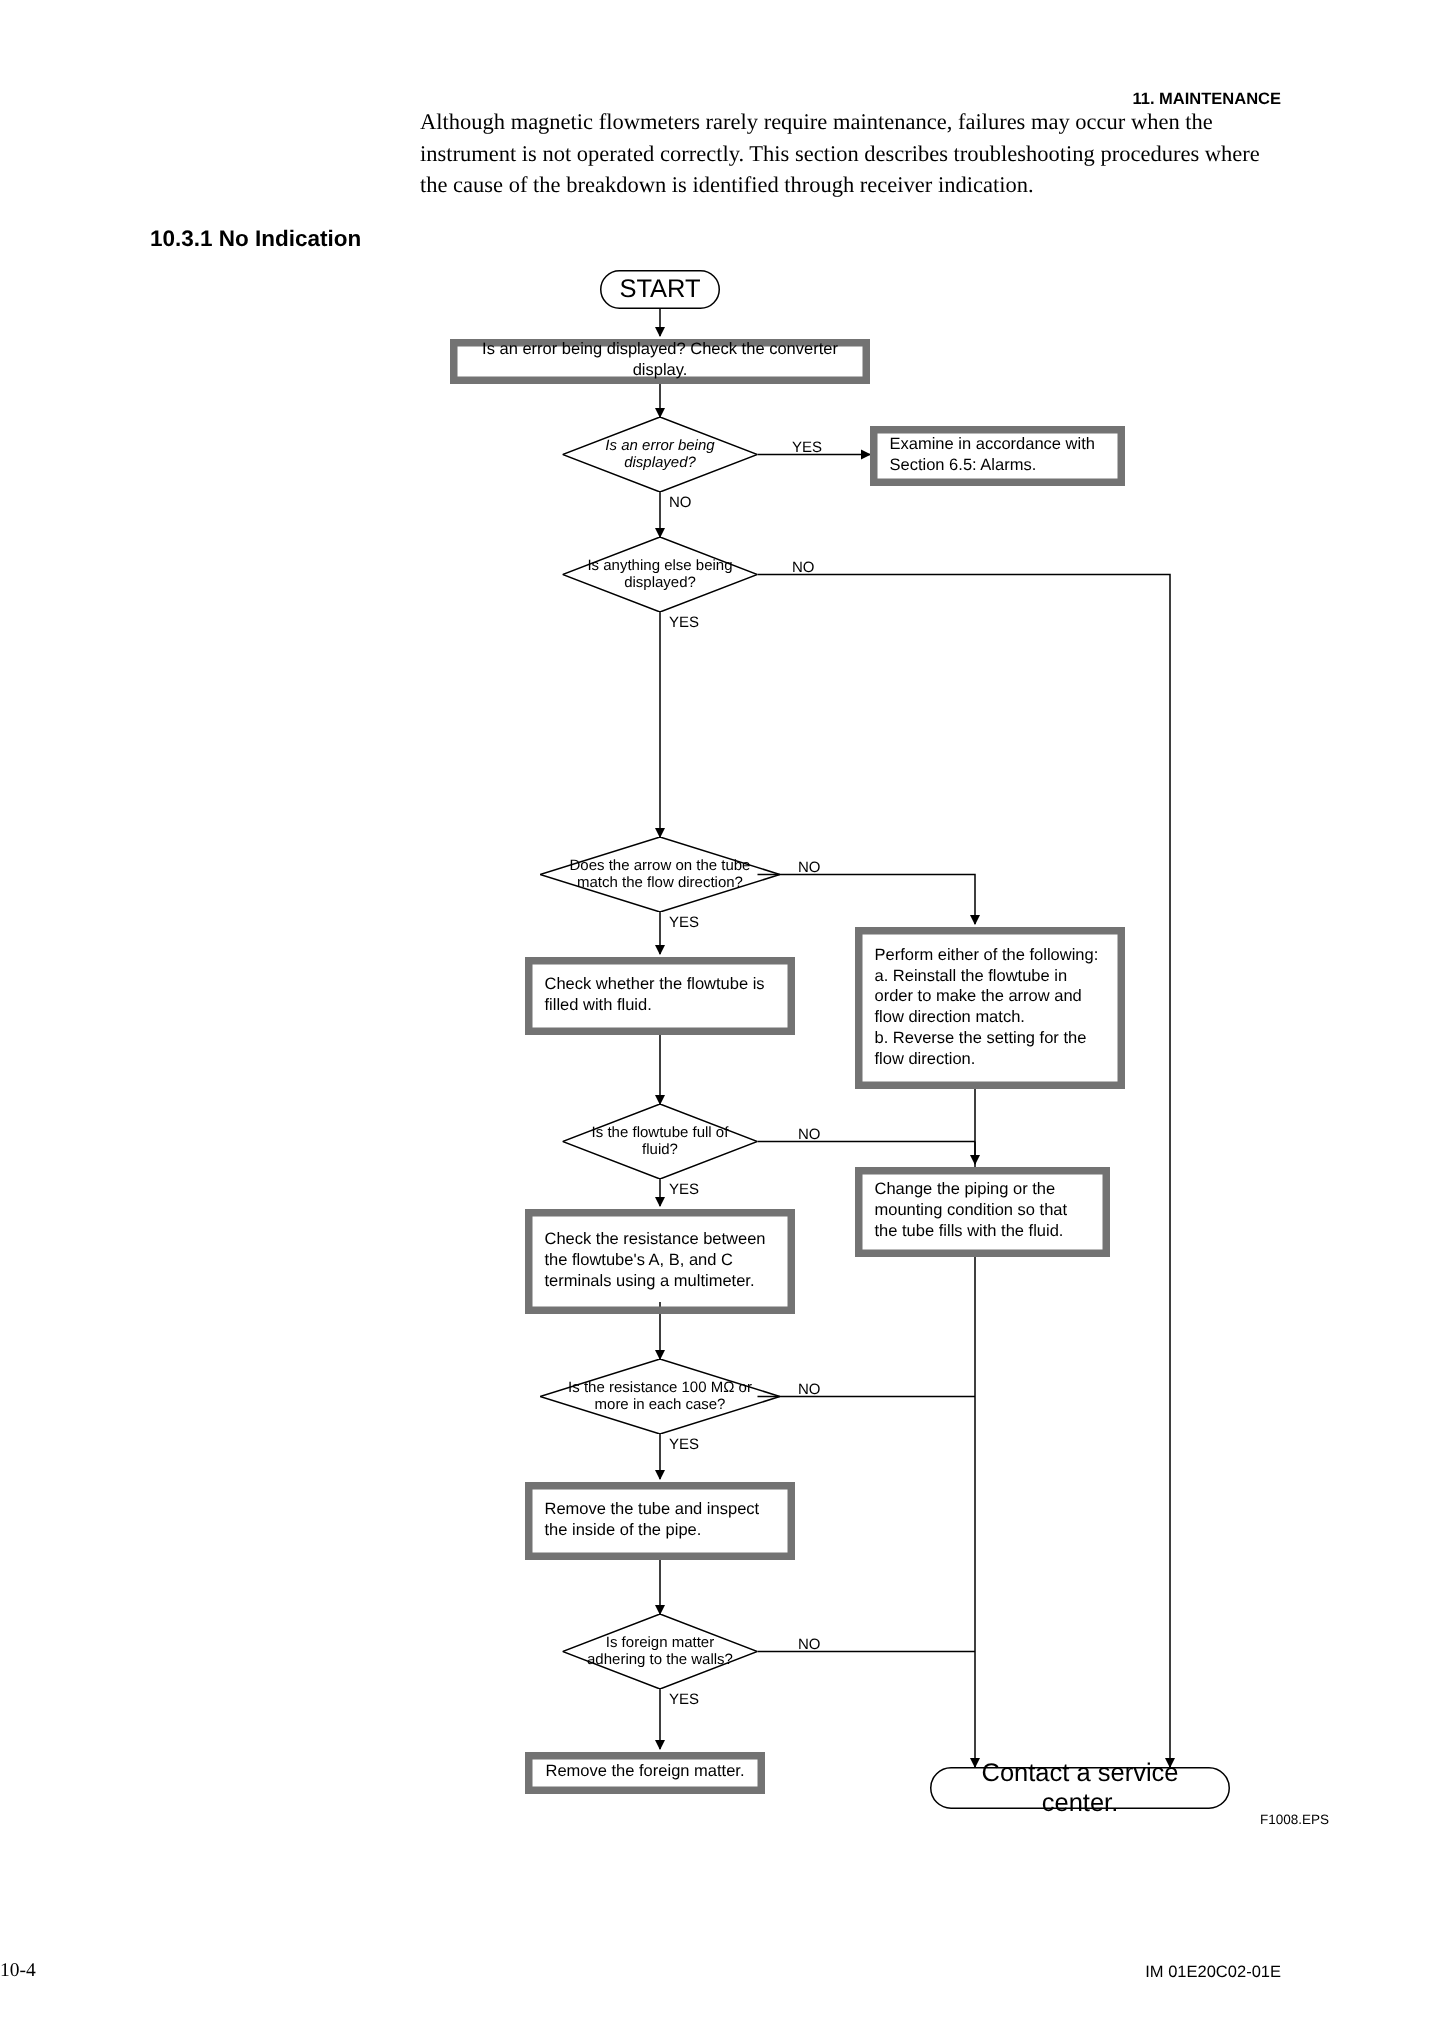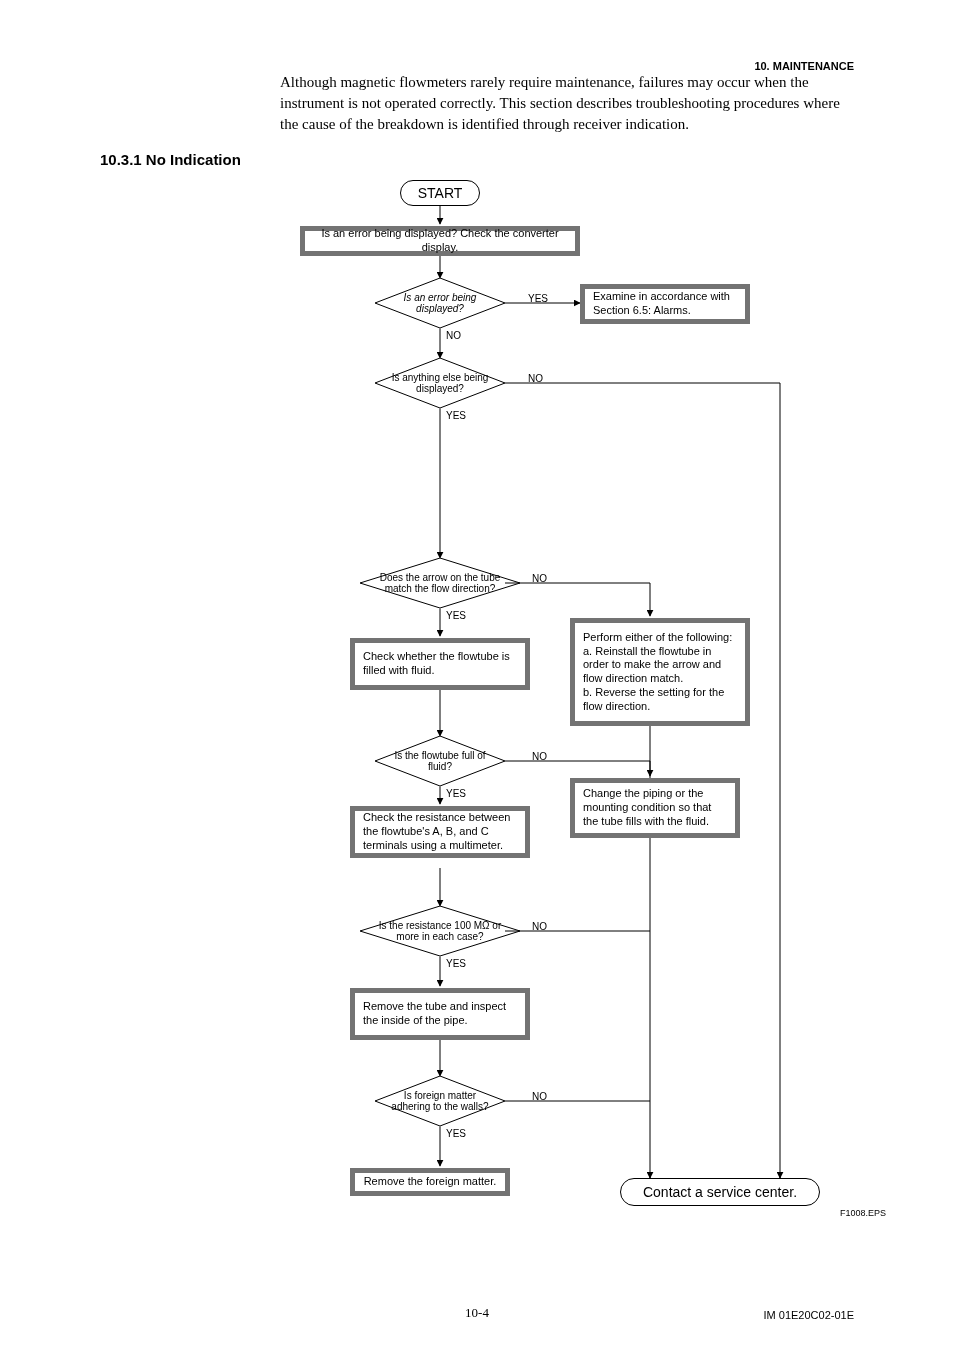--- a/index.html
+++ b/index.html
@@ -47,21 +47,21 @@
     width: 700px;
     height: 1040px;
     font-family: Helvetica, Arial, sans-serif;
   }
   
   .rounded {
     position: absolute;
     border: 1px solid #000;
     border-radius: 14px;
     text-align: center;
-    font-size: 14px;
+    font-size: 17px;
     box-sizing: border-box;
     display: flex;
     align-items: center;
     justify-content: center;
     padding: 2px 10px;
   }
   .box {
     position: absolute;
     border: 5px solid #737373;
     font-size: 11px;
@@ -103,21 +103,20 @@
   }
   .figref {
     position: absolute;
     font-size: 9px;
   }
   .footer-left {
     position: absolute;
     bottom: 30px;
     left: 0;
     width: 100%;
-    text-align: center;
     font-size: 13px;
   }
   .footer-right {
     position: absolute;
     bottom: 30px;
     right: 100px;
     font-family: Helvetica, Arial, sans-serif;
     font-size: 11px;
   }
   
@@ -126,21 +125,21 @@
     left: 0; top: 0;
     width: 700px;
     height: 1040px;
     pointer-events: none;
   }
 </style>
 </head>
 <body>
 
 <div class="page">
-  <div class="running-head">10.  MAINTENANCE</div>
+  <div class="running-head">11.  MAINTENANCE</div>
 
 
   <div class="intro">Although magnetic flowmeters rarely require maintenance, failures may occur when the instrument is not operated correctly. This section describes troubleshooting procedures where the cause of the breakdown is identified through receiver indication.</div>
 
   <div class="h2">10.3.1  No Indication</div>
 
   <div class="flow-wrap">
 
     <svg class="arrows" viewBox="0 0 700 1040">
       <defs>
@@ -236,21 +235,21 @@
       <svg viewBox="0 0 130 50" preserveAspectRatio="none">
           <polygon points="65,0 130,25 65,50 0,25" fill="none" stroke="#000"></polygon>
         </svg>
       <div class="label">Is the flowtube full of fluid?</div>
     </div>
     <div class="lbl" style="left:252px; top:573px;">NO</div>
     <div class="lbl" style="left:166px; top:610px;">YES</div>
 
     <div class="box" style="left:290px; top:600px; width:170px; height:60px; background:#fff;">Change the piping or the mounting condition so that the tube fills with the fluid.</div>
 
-    <div class="box" style="left:70px; top:628px; width:180px; height:52px;">Check the resistance between the flowtube's A, B, and C terminals using a multimeter.</div>
+    <div class="box" style="left:70px; top:628px; width:180px; height:70px;">Check the resistance between the flowtube's A, B, and C terminals using a multimeter.</div>
 
     <div class="diamond" style="left:80px; top:728px; width:160px; height:50px;">
       <svg viewBox="0 0 160 50" preserveAspectRatio="none">
           <polygon points="80,0 160,25 80,50 0,25" fill="none" stroke="#000"></polygon>
         </svg>
       <div class="label">Is the resistance 100 MΩ or more in each case?</div>
     </div>
     <div class="lbl" style="left:252px; top:743px;">NO</div>
     <div class="lbl" style="left:166px; top:780px;">YES</div>
 

